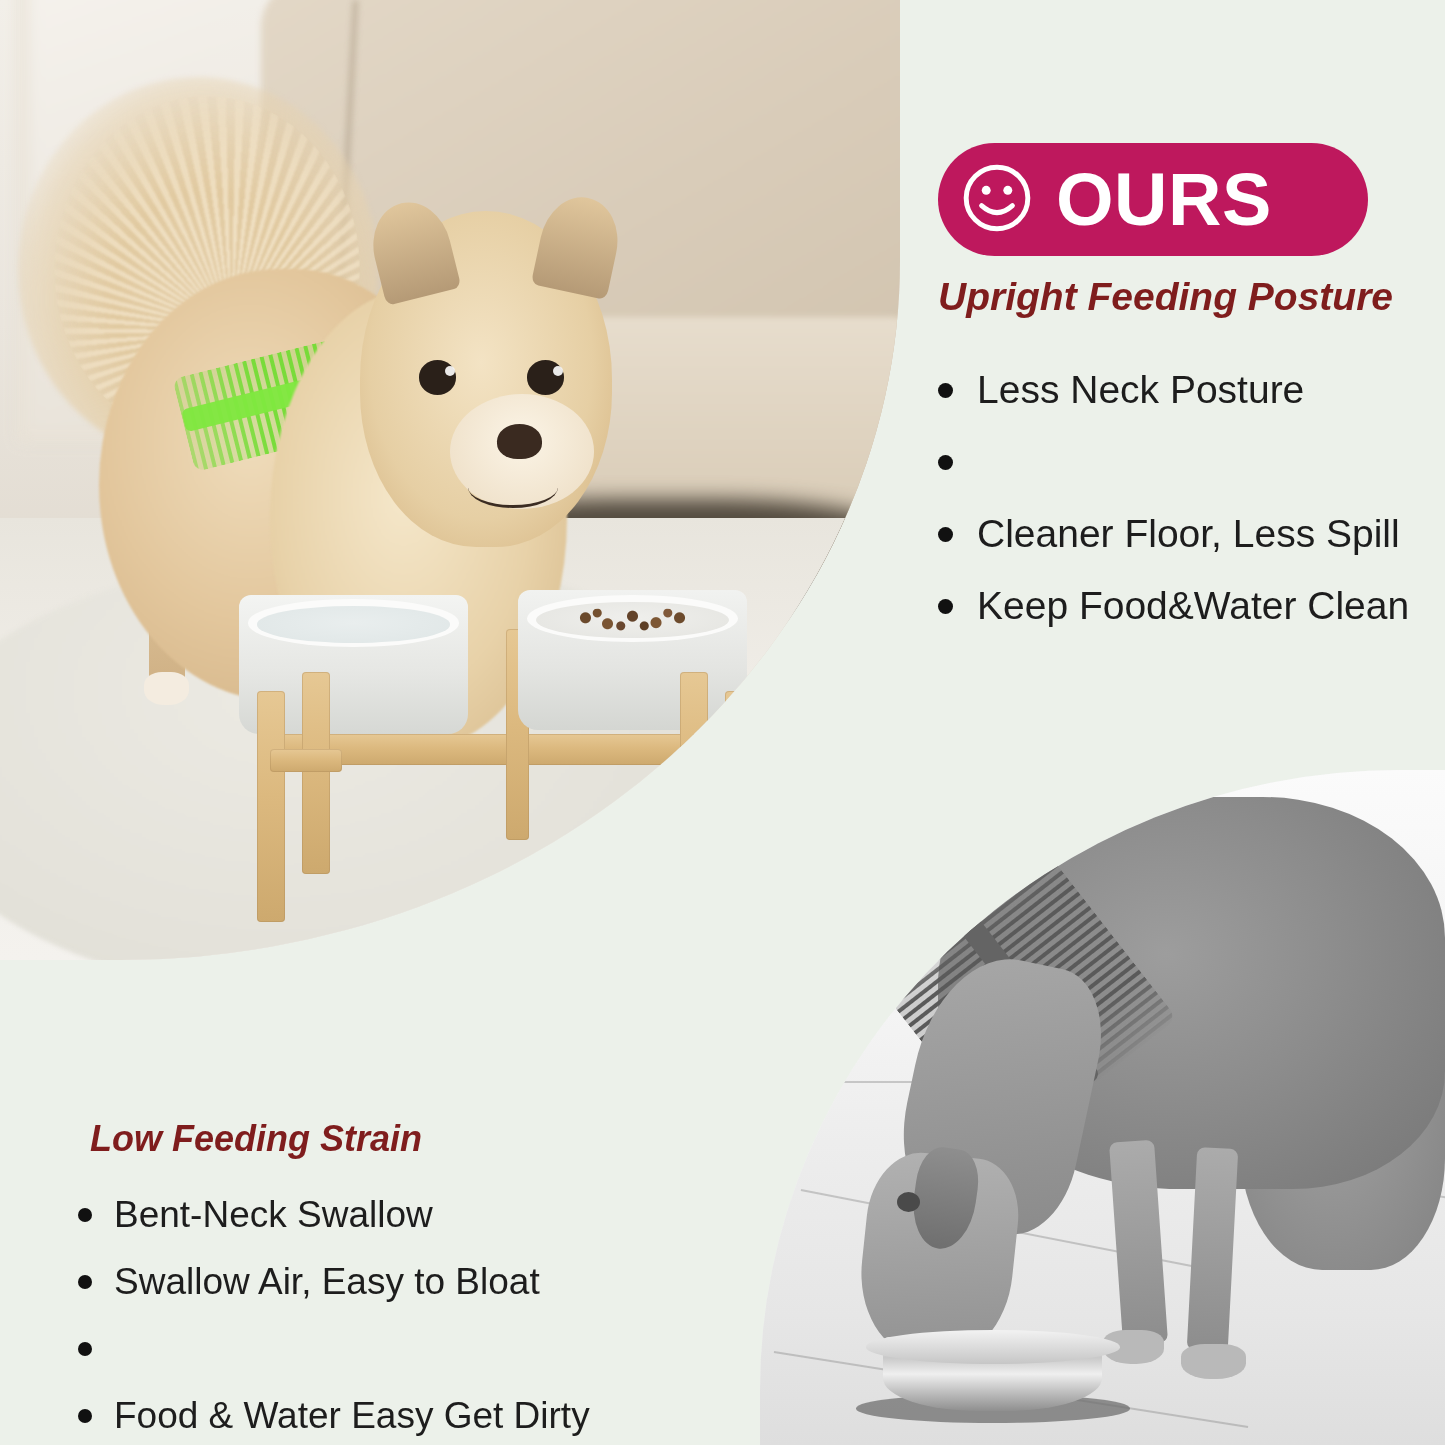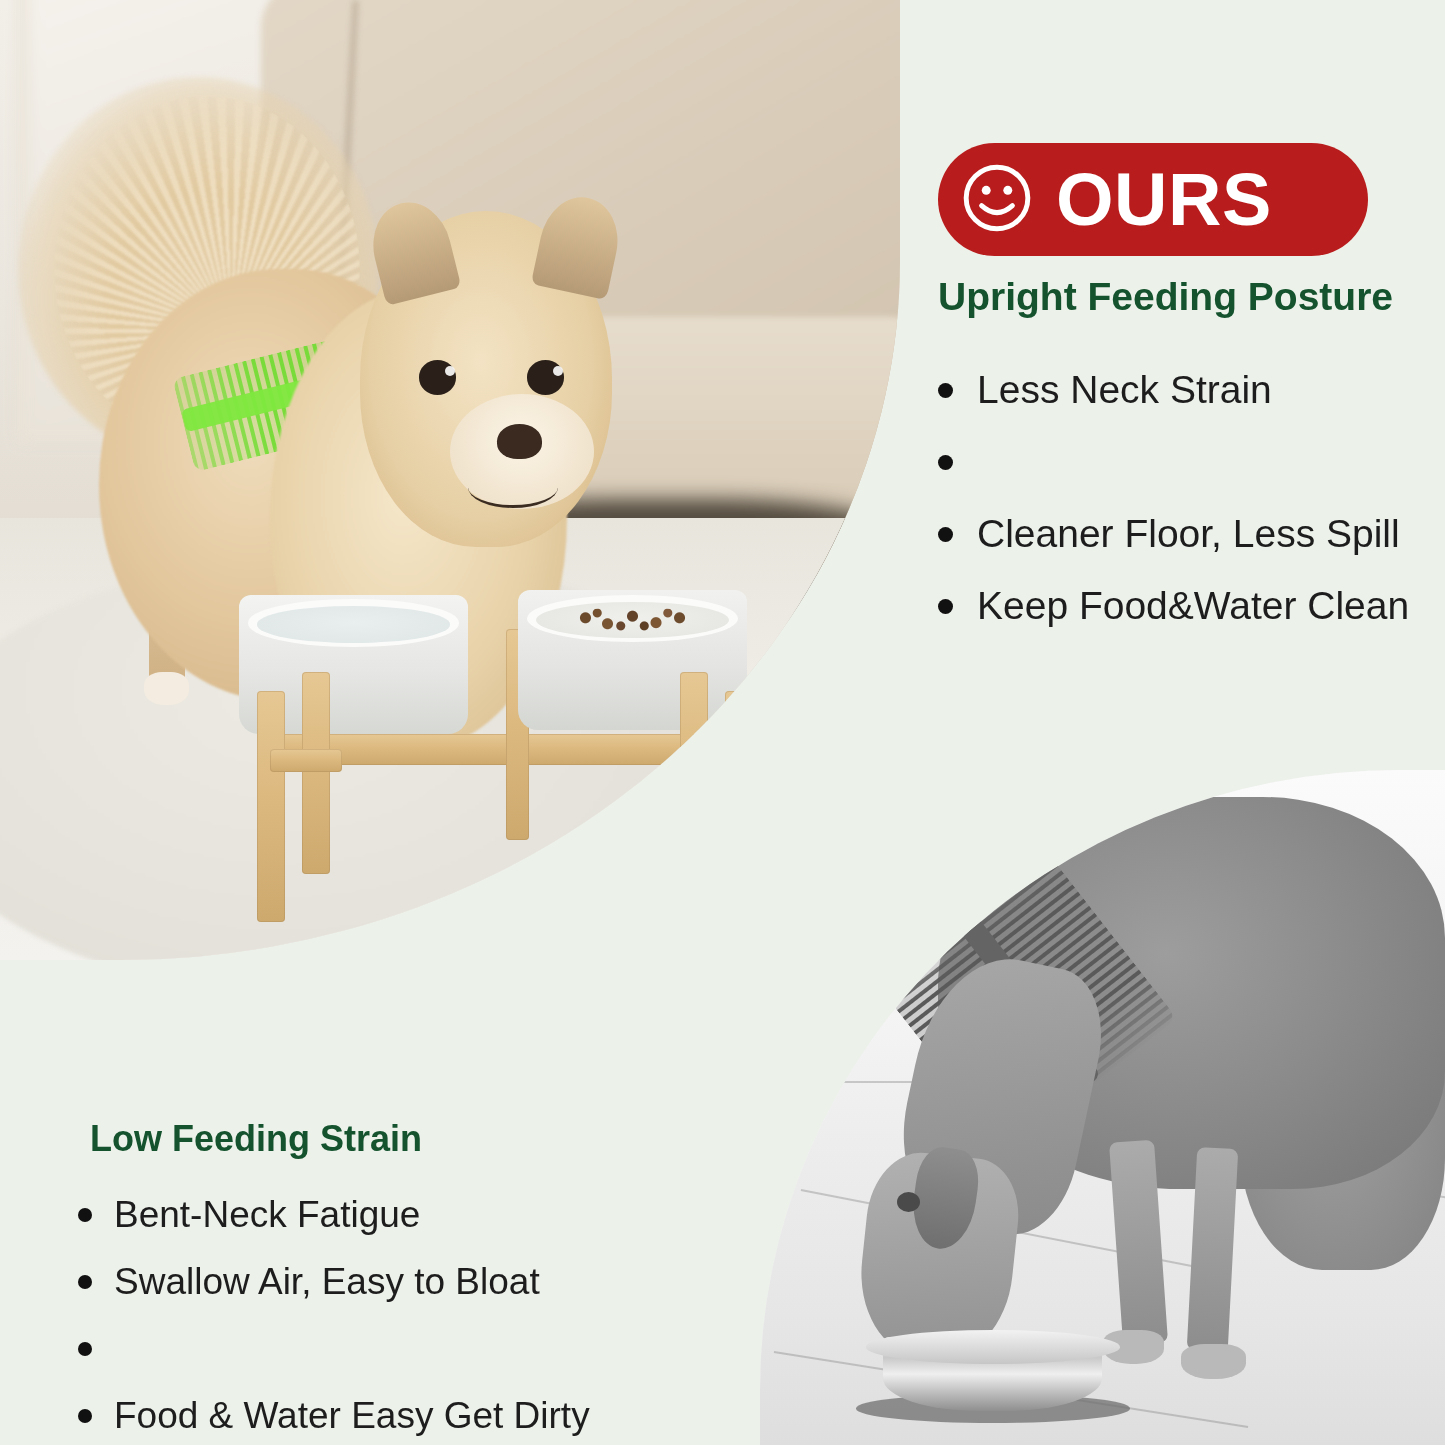--- a/index.html
+++ b/index.html
@@ -177,28 +177,28 @@
     background:linear-gradient(180deg,#e9e9e9 0%,#c9c9c9 28%,#efefef 50%,#b8b8b8 78%,#8f8f8f 100%);
     border-radius:6px 6px 44% 44%;}
   .steel-rim{position:absolute;left:15.5%;top:83%;width:37%;height:5%;
     background:linear-gradient(180deg,#f2f2f2,#c6c6c6);border-radius:50%;}
   .steel-base{position:absolute;left:14%;top:92.5%;width:40%;height:4.2%;
     background:#6f6f6f;border-radius:50%;opacity:.75;}
 
   
   .badge{position:absolute;display:flex;align-items:center;border-radius:999px;
     box-sizing:border-box;}
-  #badge-ours{left:938px;top:143px;width:430px;height:113px;background:#b91c1c;padding-left:22px;}
+  #badge-ours{left:938px;top:143px;width:430px;height:113px;background:#be185d;padding-left:22px;}
   #badge-others{left:72px;top:988px;width:568px;height:102px;background:#aaaaaa;padding-left:20px;}
   .badge-face{flex:0 0 auto;}
   .badge-label{color:#ffffff;font-weight:700;letter-spacing:.5px;line-height:1;}
   #badge-ours .badge-label{font-size:74px;margin-left:22px;}
   #badge-others .badge-label{font-size:70px;margin-left:16px;}
 
-  .heading{position:absolute;font-weight:700;color:#14532d;}
+  .heading{position:absolute;font-weight:700;color:#7f1d1d;font-style:italic;}
   #heading-ours{left:938px;top:275px;font-size:39px;}
   #heading-others{left:90px;top:1118px;font-size:36px;}
 
   .bullets{position:absolute;list-style:none;margin:0;padding:0;}
   #bullets-ours{left:938px;top:362px;}
   #bullets-others{left:78px;top:1188px;}
   .bullets li{display:flex;align-items:center;color:#1d1d1d;}
   #bullets-ours li{font-size:39px;height:56px;margin-bottom:16px;}
   #bullets-others li{font-size:37px;height:53px;margin-bottom:14px;}
   .dot{flex:0 0 auto;background:#111;border-radius:50%;}
@@ -300,42 +300,42 @@
       </svg>
     </span>
     <span class="badge-label">OURS</span>
   </div>
 
   <div class="heading" id="heading-ours">Upright Feeding Posture</div>
 
   <ul class="bullets" id="bullets-ours">
     <li>
       <span class="dot"></span>
-      <span>Less Neck Strain</span>
+      <span>Less Neck Posture</span>
     </li>
     <li>
       <span class="dot"></span>
     </li>
     <li>
       <span class="dot"></span>
       <span>Cleaner Floor, Less Spill</span>
     </li>
     <li>
       <span class="dot"></span>
       <span>Keep Food&amp;Water Clean</span>
     </li>
   </ul>
 
 
   <div class="heading" id="heading-others">Low Feeding Strain</div>
 
   <ul class="bullets" id="bullets-others">
     <li>
       <span class="dot"></span>
-      <span>Bent-Neck Fatigue</span>
+      <span>Bent-Neck Swallow</span>
     </li>
     <li>
       <span class="dot"></span>
       <span>Swallow Air, Easy to Bloat</span>
     </li>
     <li>
       <span class="dot"></span>
     </li>
     <li>
       <span class="dot"></span>

